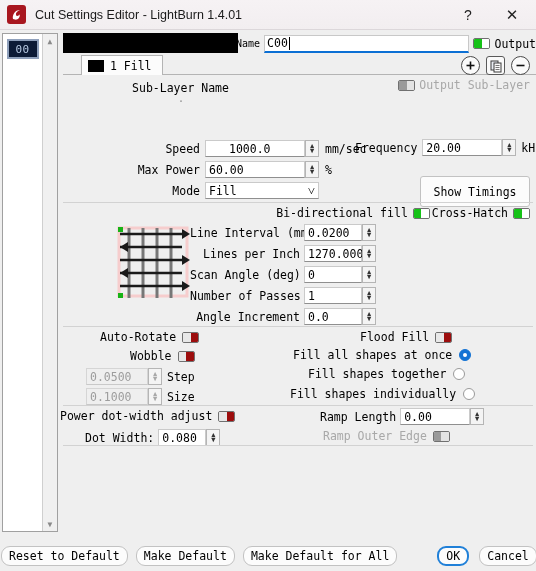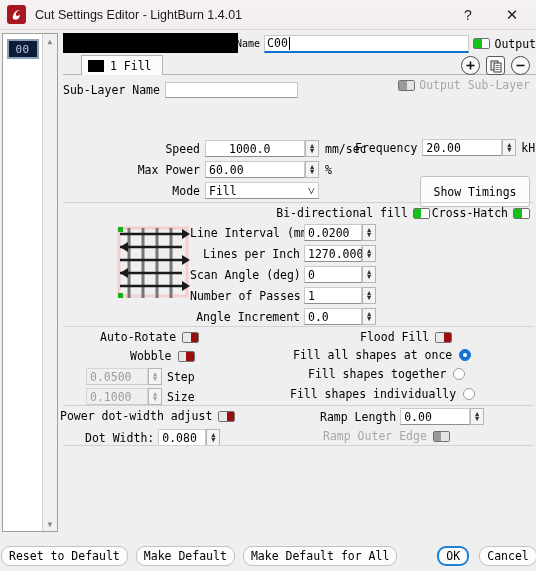--- a/index.html
+++ b/index.html
@@ -119,21 +119,21 @@
 
   
   #sublayer-out{
     position:absolute; right:6px; top:48px;
     display:flex;align-items:center;gap:4px; color:#a8a8a8; font-size:11.5px;
   }
 
   
   #sublayer-row{
     position:absolute; left:3px; top:51px; width:235px; height:18px;
-    display:flex;align-items:center;gap:5px;
+    display:flex;align-items:center;gap:5px;flex-direction:column;
   }
   #sublayer-row .lbl{ font-size:11.5px; }
   #sublayer-input{ flex:1;height:16px;background:#fff;border:1px solid #c6c6c6;
                    border-bottom:1px solid #9a9a9a; }
 
   
   .fld{
     height:17px; background:#fff; border:1px solid #cacaca;
     border-bottom:1px solid #8f8f8f;
     display:flex; align-items:center; padding:0 3px; font-size:11.5px;

